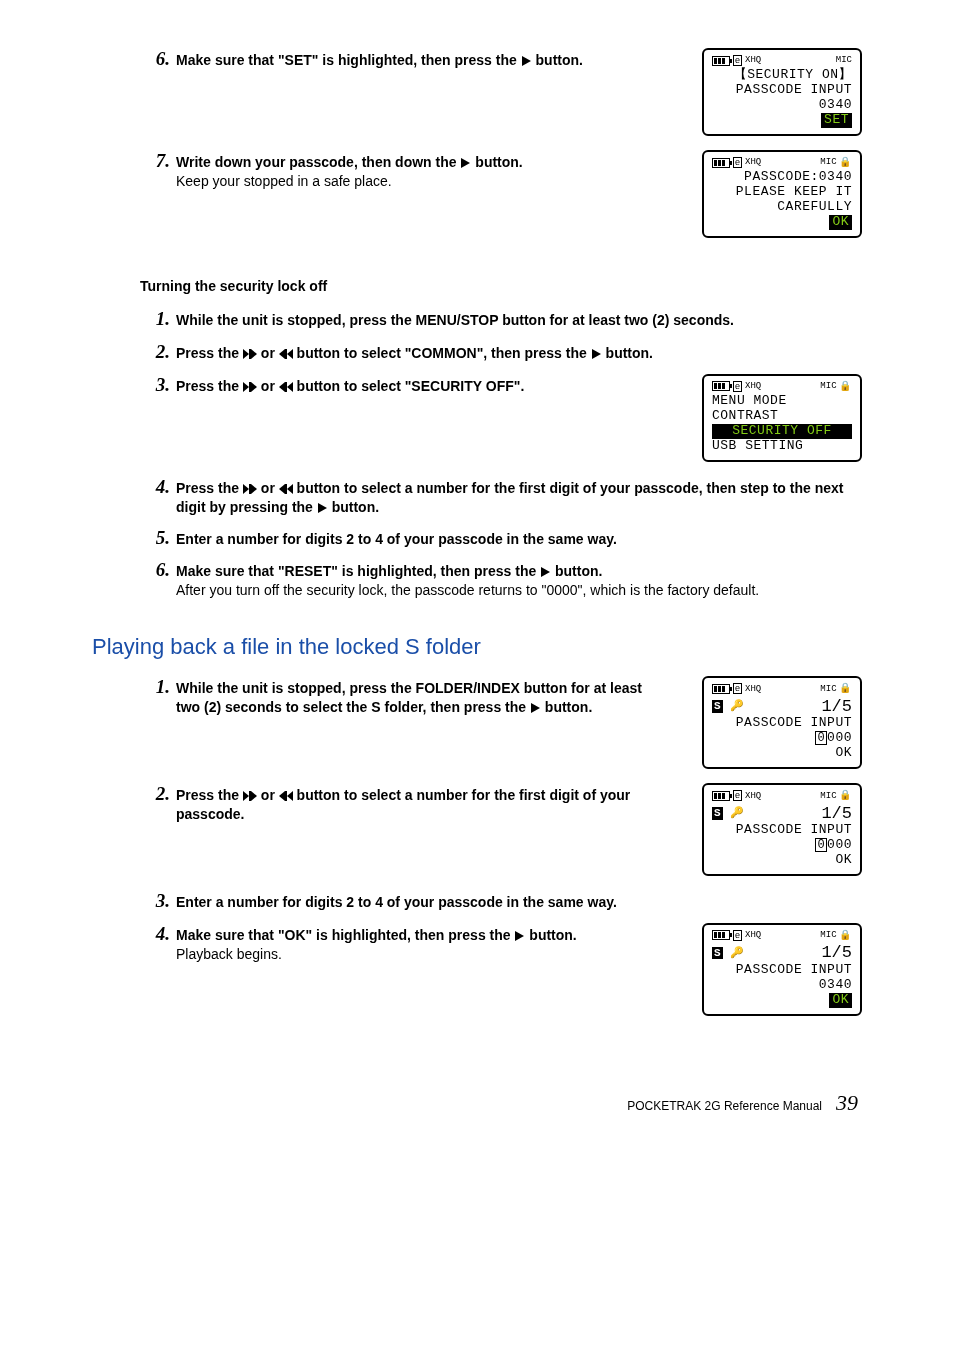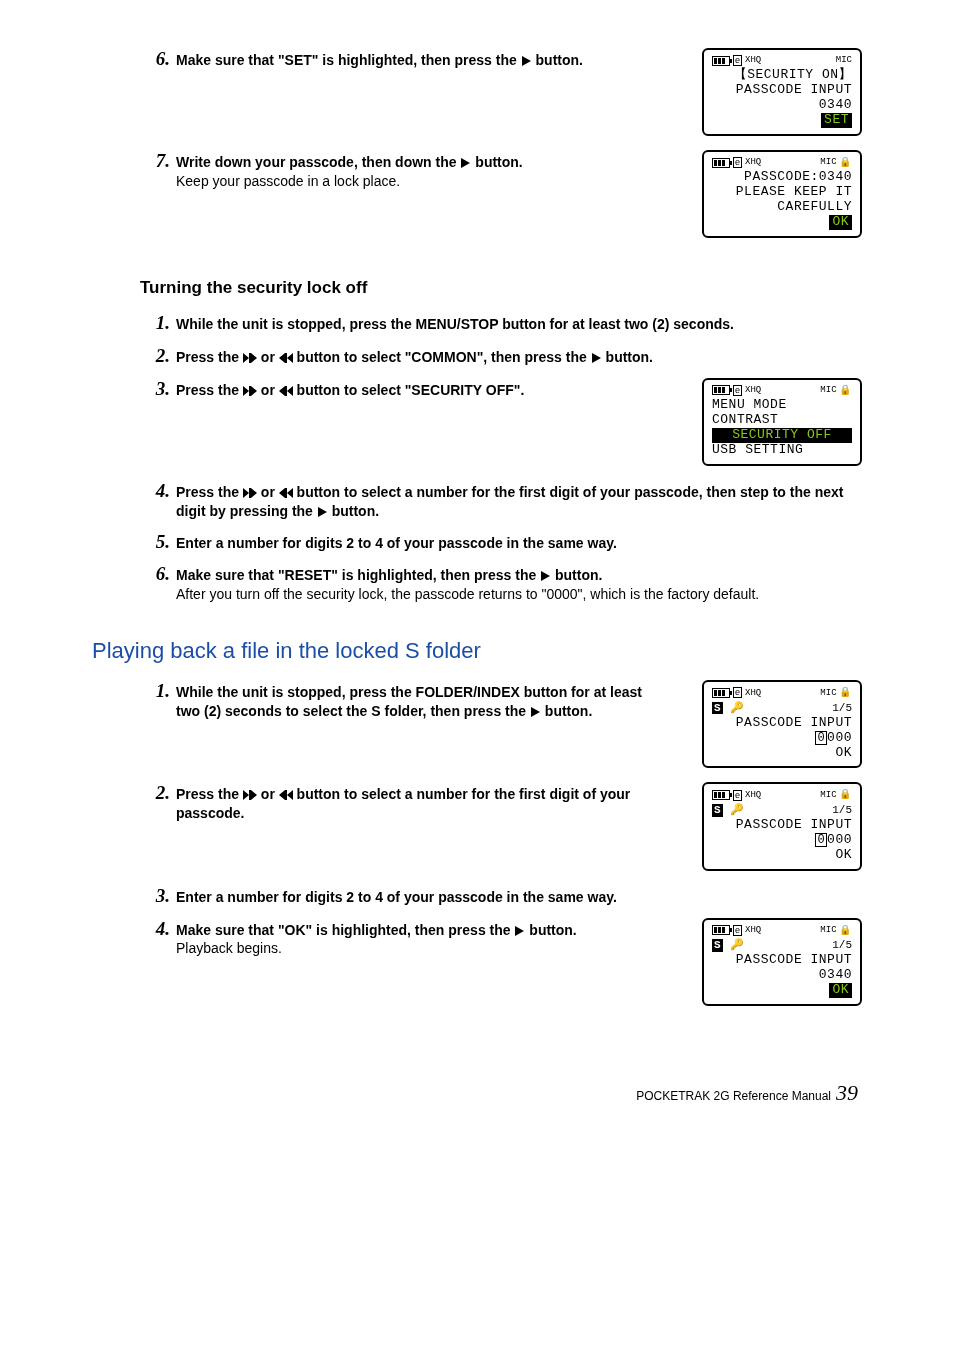--- a/index.html
+++ b/index.html
@@ -94,21 +94,21 @@
   }
   .batt {
     display:inline-block; width:16px; height:8px; border:1px solid #000; position:relative;
   }
   .batt::after{content:"";position:absolute;right:-3px;top:2px;width:2px;height:4px;background:#000;}
   .batt .bars{display:flex;gap:1px;height:100%;padding:1px;box-sizing:border-box;}
   .batt .bars span{width:3px;background:#000;}
   .e-icon{border:1px solid #000;padding:0 1px;font-size:9px;line-height:9px;font-family:sans-serif;}
   .lock-icon{font-size:10px;}
   .sub-heading {
-    font-size: 17px;
+    font-size: 14px;
     font-weight: bold;
     margin: 26px 0 14px 48px;
   }
   .main-heading {
     font-size: 22px;
     font-weight: normal;
     color: #1a4ea8;
     margin: 34px 0 16px 0;
   }
   .play-icon {
@@ -139,33 +139,33 @@
     content:"";
     width:0;height:0;
     border-top:5px solid transparent;
     border-bottom:5px solid transparent;
     border-right:6px solid #000;
   }
   .footer {
     display:flex;
     justify-content:flex-end;
     align-items:baseline;
-    gap:5px;
+    gap:14px;
     margin-top: 60px;
     font-size: 12px;
     padding-right: 4px;
   }
   .footer .pn {
     font-size: 22px;
     font-style: italic;
     font-family: Georgia, 'Times New Roman', serif;
   }
   .s-box{display:inline-block;background:#000;color:#fff;padding:0 2px;font-size:11px;font-weight:bold;}
   .key-icon{font-size:11px;}
-  .frac{font-size:11px;margin-left:36px;}
+  .frac{font-size:17px;margin-left:36px;}
   .underline-row{position:relative;}
   .underline-row::after{content:"";position:absolute;left:0;right:0;bottom:-1px;border-bottom:1px solid #000;}
   .boxed-digit{border:1px solid #000;padding:0 1px;display:inline-block;line-height:1;font-size:12px;}
 </style>
 </head>
 <body>
 
 <div class="page">
 
 
@@ -200,21 +200,21 @@
       </div>
     </div>
   </div>
 
   <div class="content-col">
     <div class="text-col">
       <div class="step">
         <div class="step-num">7.</div>
         <div class="step-body">
           <span class="step-bold"><span>Write down your passcode, then down the </span><span class="play-icon"></span><span> button.</span></span><br>
-          <span>Keep your passcode in a lock place.</span>
+          <span>Keep your stopped in a safe place.</span>
         </div>
       </div>
     </div>
     <div class="screen-col">
       <div class="device-screen">
         <div class="icon-row">
           <span class="batt">
               <span class="bars">
                 <span></span>
                 <span></span>

